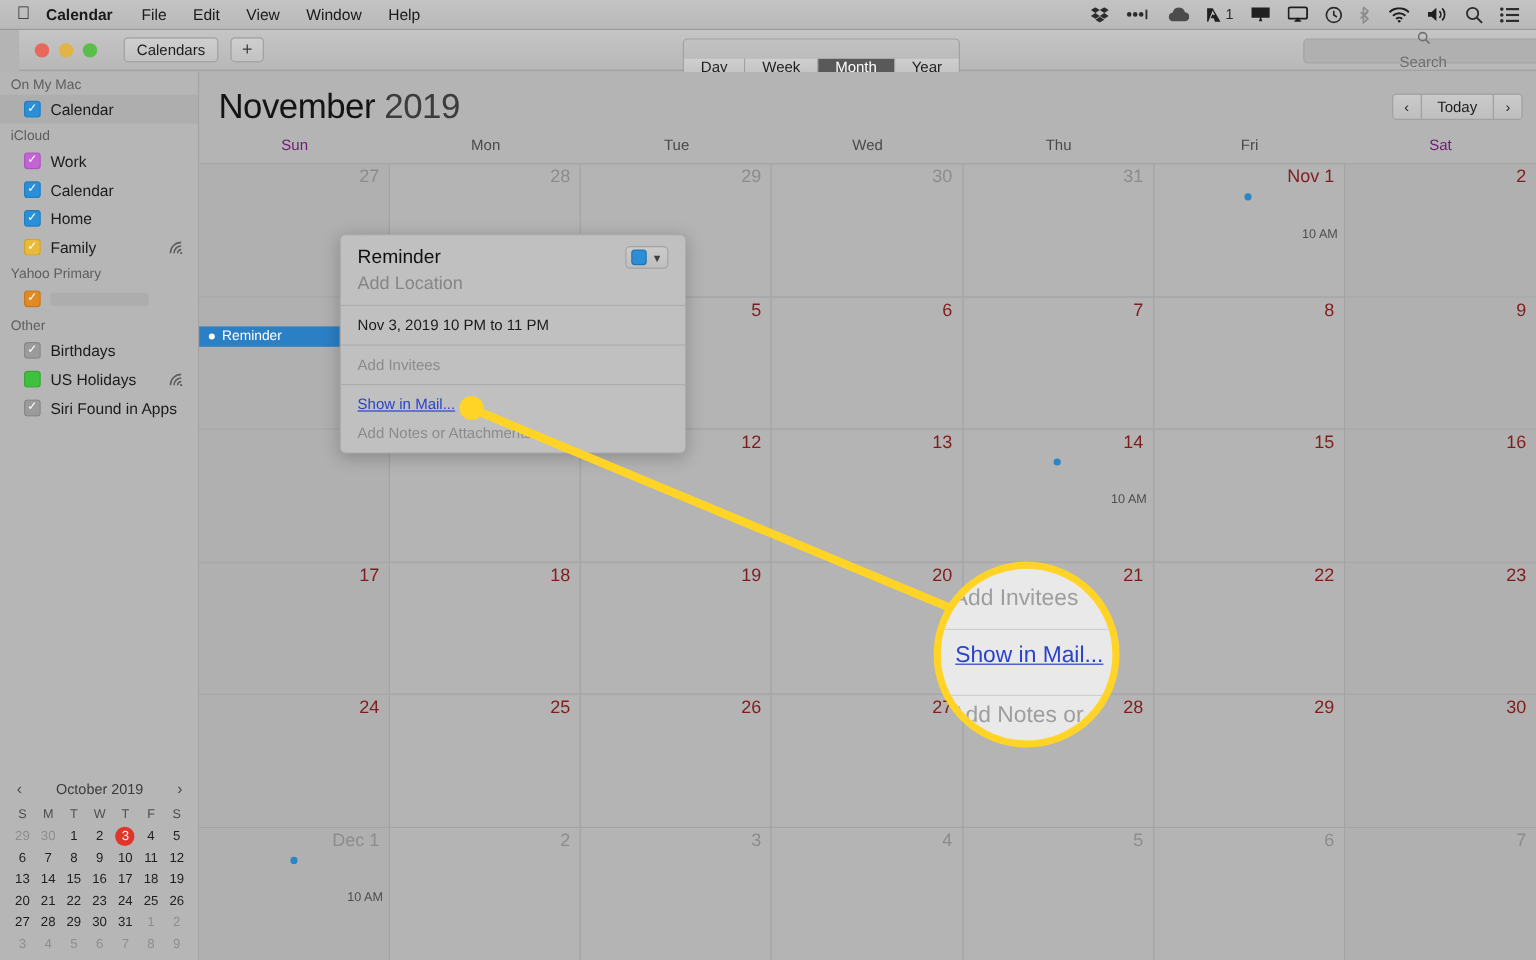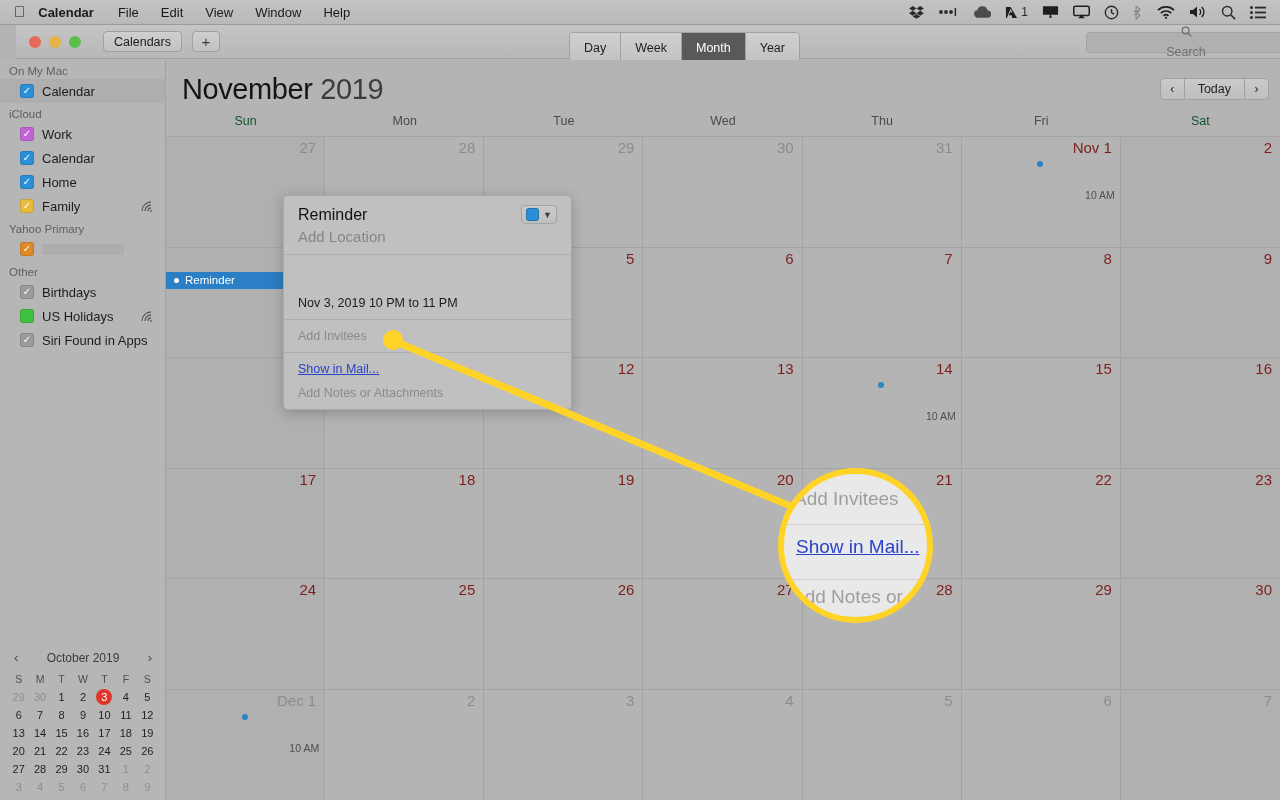--- a/index.html
+++ b/index.html
@@ -51,21 +51,21 @@
     font-size: 12.5px; color: #1d1d1d;
     display: flex; align-items: center; justify-content: center;
     padding: 0 10px;
   }
   #calendars-button { margin-left: 22px; }
   #add-button { margin-left: 10px; width: 28px; padding: 0; font-size: 15px; color: #3a3a3a; }
 
   .segmented {
     position: absolute; left: 553px; top: 7px;
     height: 32px; display: flex;
-    border: 1px solid #a1a1a1; border-radius: 4px; overflow: hidden;
+    border: 1px solid #a1a1a1; border-radius: 4px; overflow: hidden; align-items: flex-end;
   }
   .seg {
     font-size: 12.5px; color: #1d1d1d;
     display: flex; align-items: center; justify-content: center;
     padding: 0 14px;
     background: linear-gradient(to bottom, #cfcfcf, #c2c2c2);
     border-right: 1px solid #a1a1a1;
   }
   .seg:last-child { border-right: none; }
   .seg.active { background: #595959; color: #fff; }
@@ -150,21 +150,21 @@
   .nav .next { width: 25px; border-radius: 0 4px 4px 0; }
 
   .dow-row {
     position: absolute; top: 54px; left: 0; width: 1114px; height: 23px;
     display: grid; grid-template-columns: repeat(7, 1fr);
     border-bottom: 1px solid #a3a3a3;
   }
   .dow-row div {
     text-align: center; font-size: 12.5px; color: #4a4a4a;
   }
-  .dow-row div.dim { color: #14532d; }
+  .dow-row div.dim { color: #701a75; }
 
   .weeks {
     position: absolute; top: 77px; left: 0; width: 1114px; height: 663px;
     display: grid; grid-template-rows: repeat(6, 1fr);
   }
   .week { display: grid; grid-template-columns: repeat(7, 1fr); border-bottom: 1px solid #a3a3a3; }
   .week:last-child { border-bottom: none; }
   .day { border-right: 1px solid #a3a3a3; position: relative; padding-top: 3px; }
   .day:last-child { border-right: none; }
   .day.weekend { background: #b0b0b0; }
@@ -211,21 +211,21 @@
   .pop-title-row { display: flex; align-items: flex-start; justify-content: space-between; }
   .pop-title { font-size: 16px; color: #111; line-height: 1.25; }
   .pop-sub { font-size: 15px; color: #868686; margin-top: 3px; }
   .color-chip {
     display: flex; align-items: center; gap: 4px;
     border: 1px solid #a4a4a4; border-radius: 4px; padding: 2px 4px;
     background: linear-gradient(to bottom, #cbcbcb, #bfbfbf);
   }
   .swatch { width: 13px; height: 13px; border-radius: 3px; background: #2a8fd6; box-shadow: inset 0 0 0 1px rgba(0,0,0,.18); }
   .chev { font-size: 9px; color: #3f3f3f; }
-  .pop-date { font-size: 12.5px; color: #1b1b1b; margin-top: 32px; }
+  .pop-date { font-size: 12.5px; color: #1b1b1b; }
   .pop-ghost { font-size: 12.5px; color: #8b8b8b; }
   .pop-link {
     font-size: 12.5px; color: #2a43c9; text-decoration: underline;
   }
 
   
   .callout {
     position: absolute; left: 778px; top: 468px; width: 155px; height: 155px;
     border-radius: 50%; background: #e9e9e9;
     border: 6px solid #ffd426; overflow: hidden; z-index: 30;

